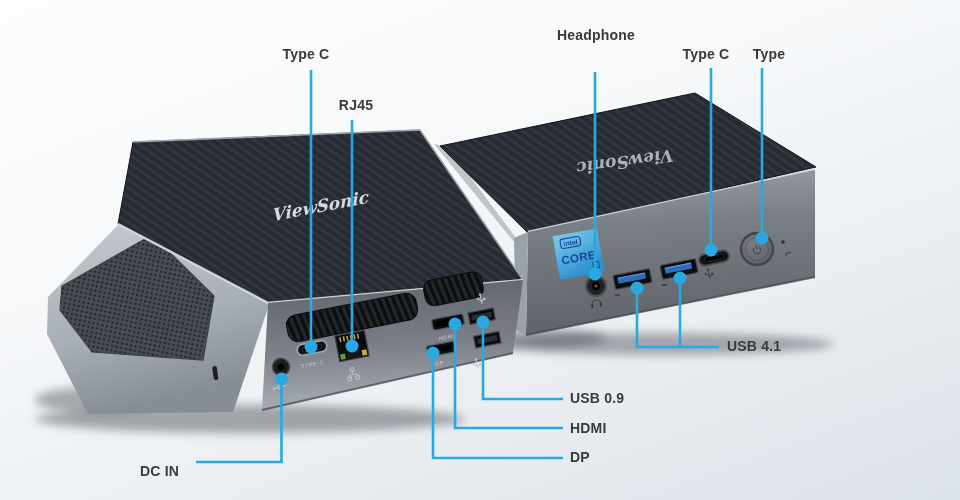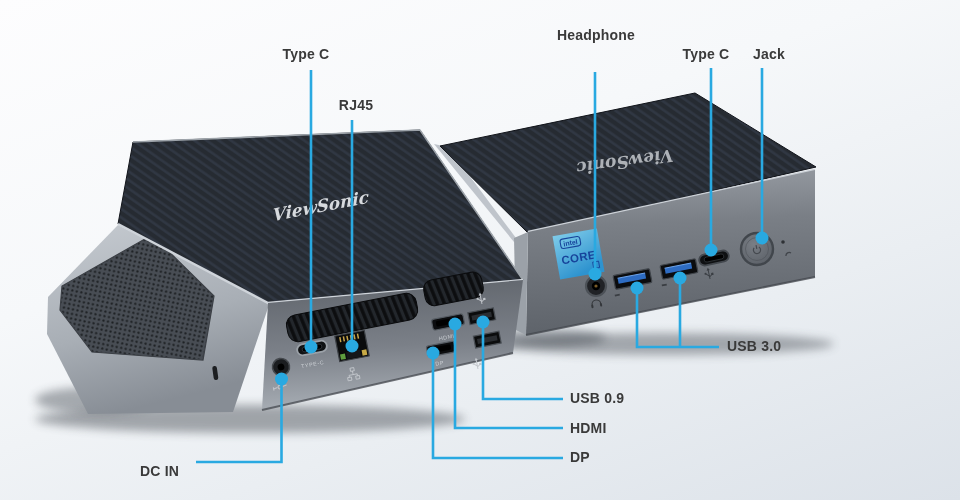--- a/index.html
+++ b/index.html
@@ -253,20 +253,20 @@
     <circle cx="680" cy="278" r="6.5"></circle>
   </g>
 </svg>
 
 <div class="callout-label centered" style="left:306px;top:44px;">Type C</div>
 <div class="callout-label centered" style="left:356px;top:95px;">RJ45</div>
 <div class="callout-label centered" style="left:596px;top:25px;">
   <span>Headphone</span>
 </div>
 <div class="callout-label centered" style="left:706px;top:44px;">Type C</div>
-<div class="callout-label centered" style="left:769px;top:44px;">Jack</div>
+<div class="callout-label centered" style="left:769px;top:44px;">Type</div>
 <div class="callout-label" style="left:140px;top:452px;margin-top:9px;">DC IN</div>
 <div class="callout-label" style="left:570px;top:388px;">USB 0.9</div>
 <div class="callout-label" style="left:570px;top:418px;">HDMI</div>
 <div class="callout-label" style="left:570px;top:447px;">DP</div>
-<div class="callout-label" style="left:727px;top:336px;">USB 3.0</div>
+<div class="callout-label" style="left:727px;top:336px;">USB 4.1</div>
 
 </div>
 
 </body></html>

